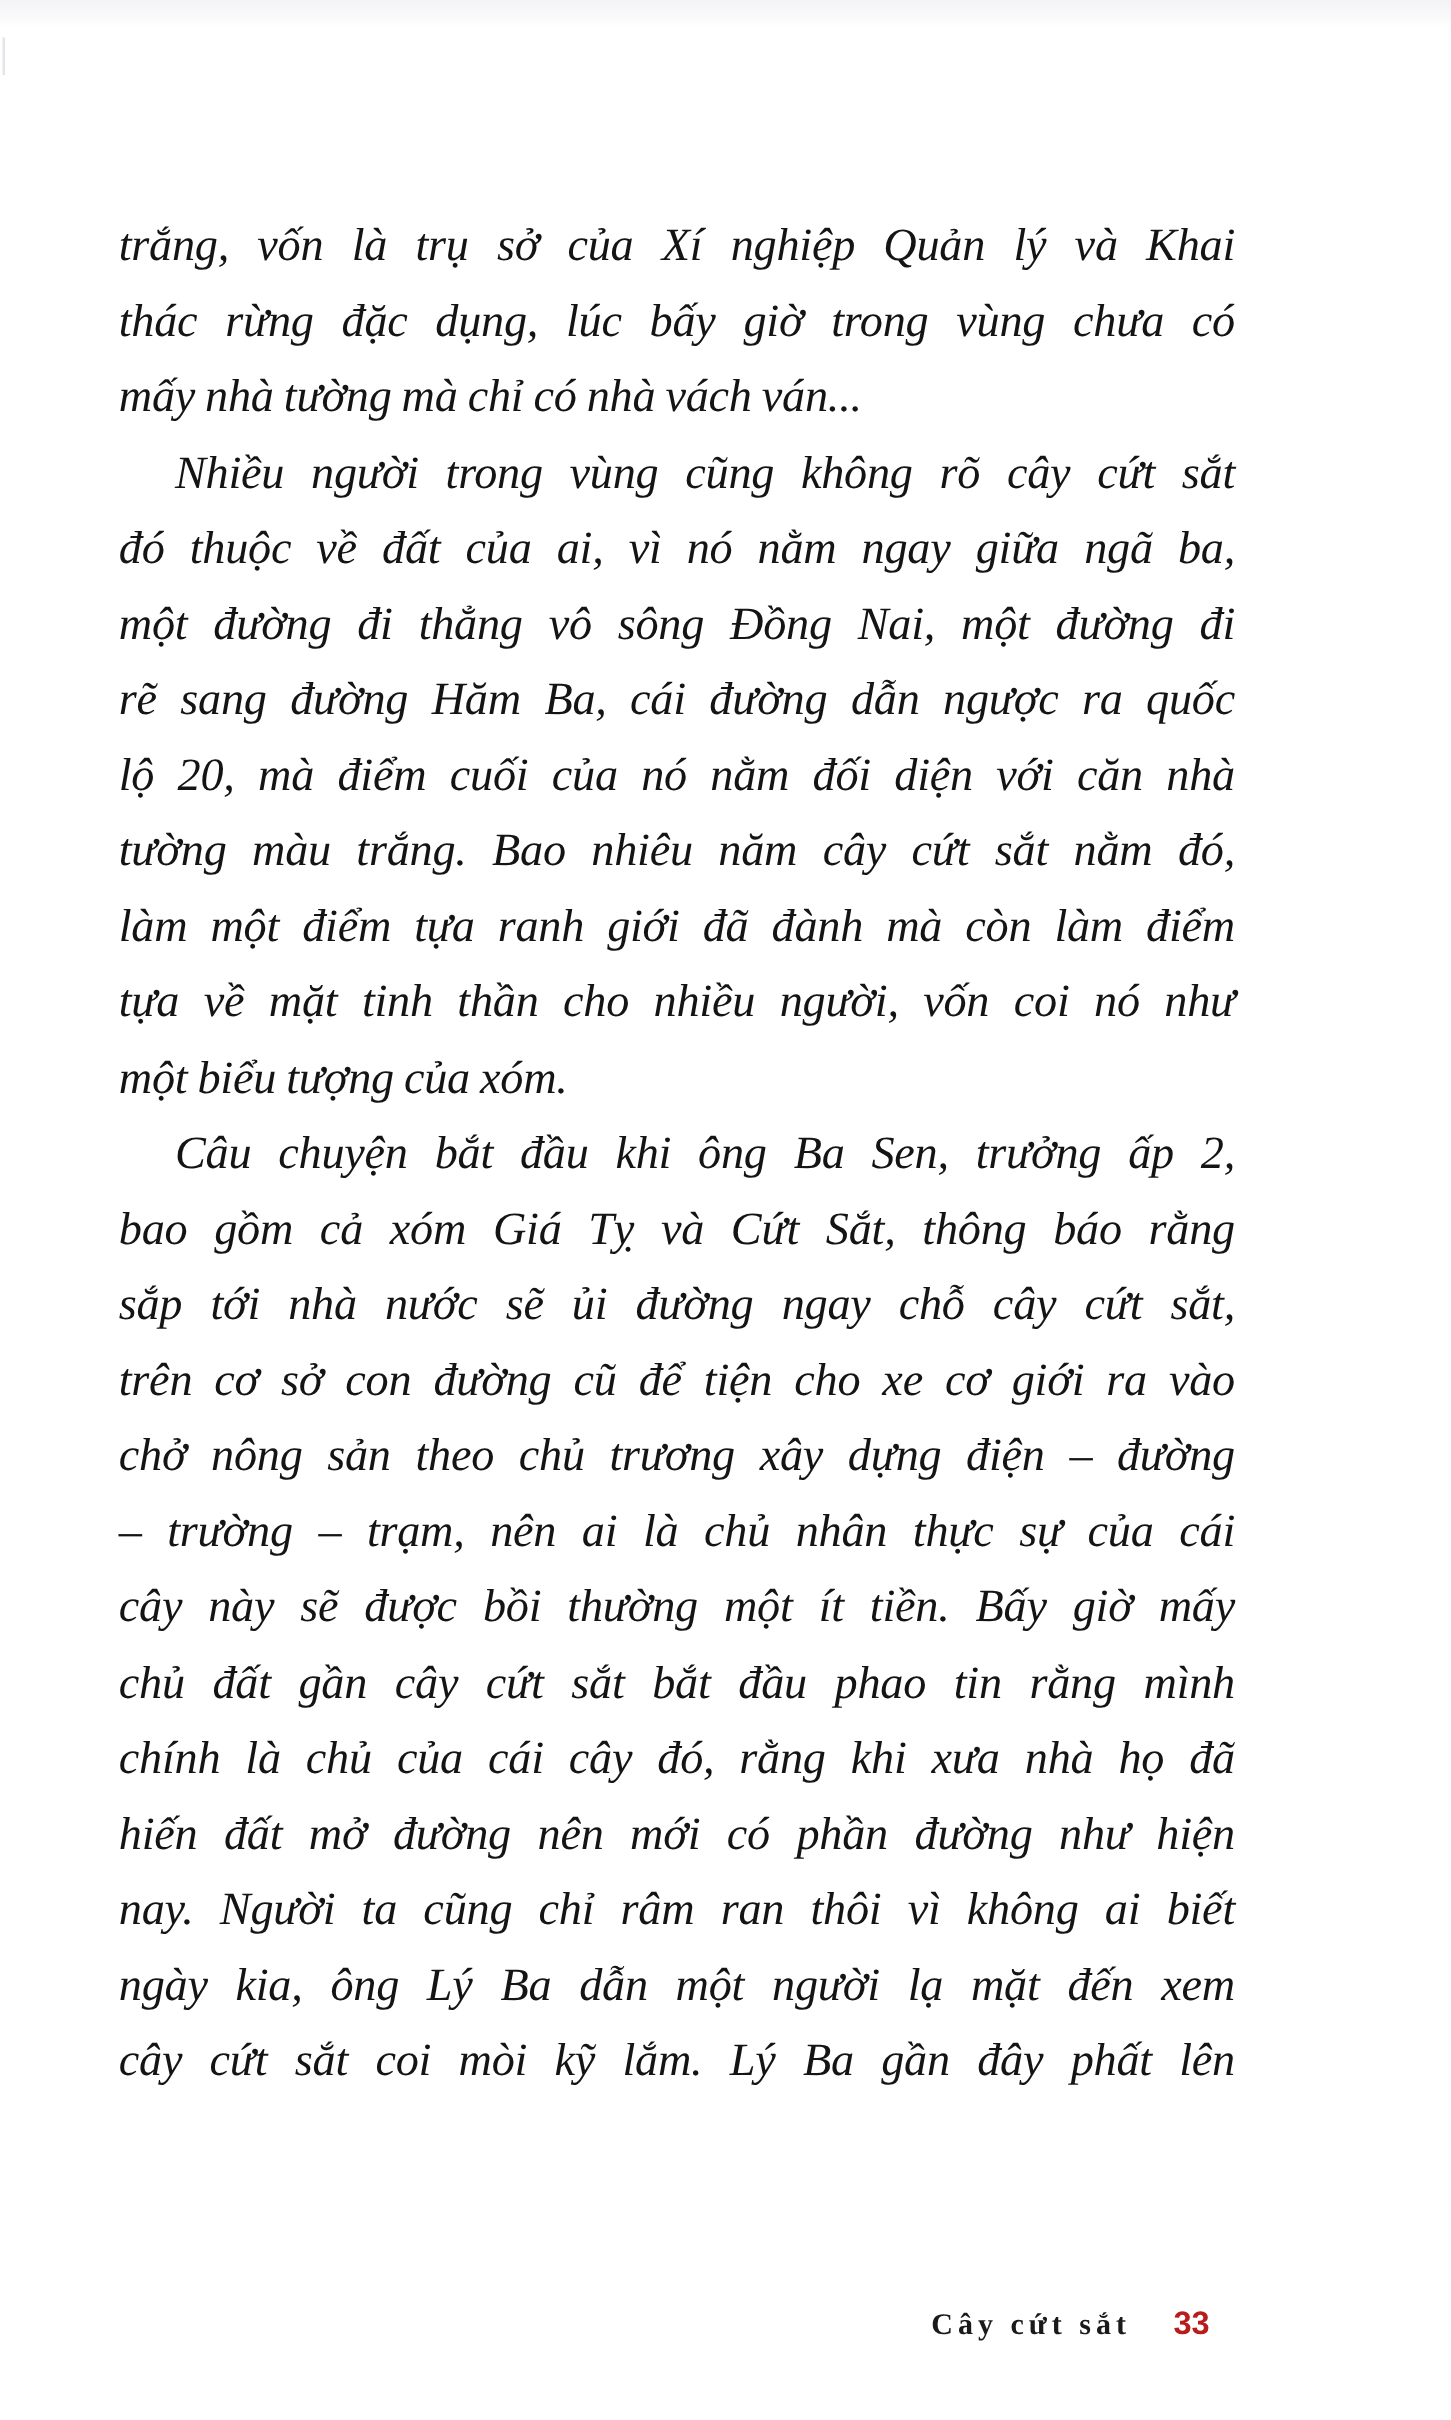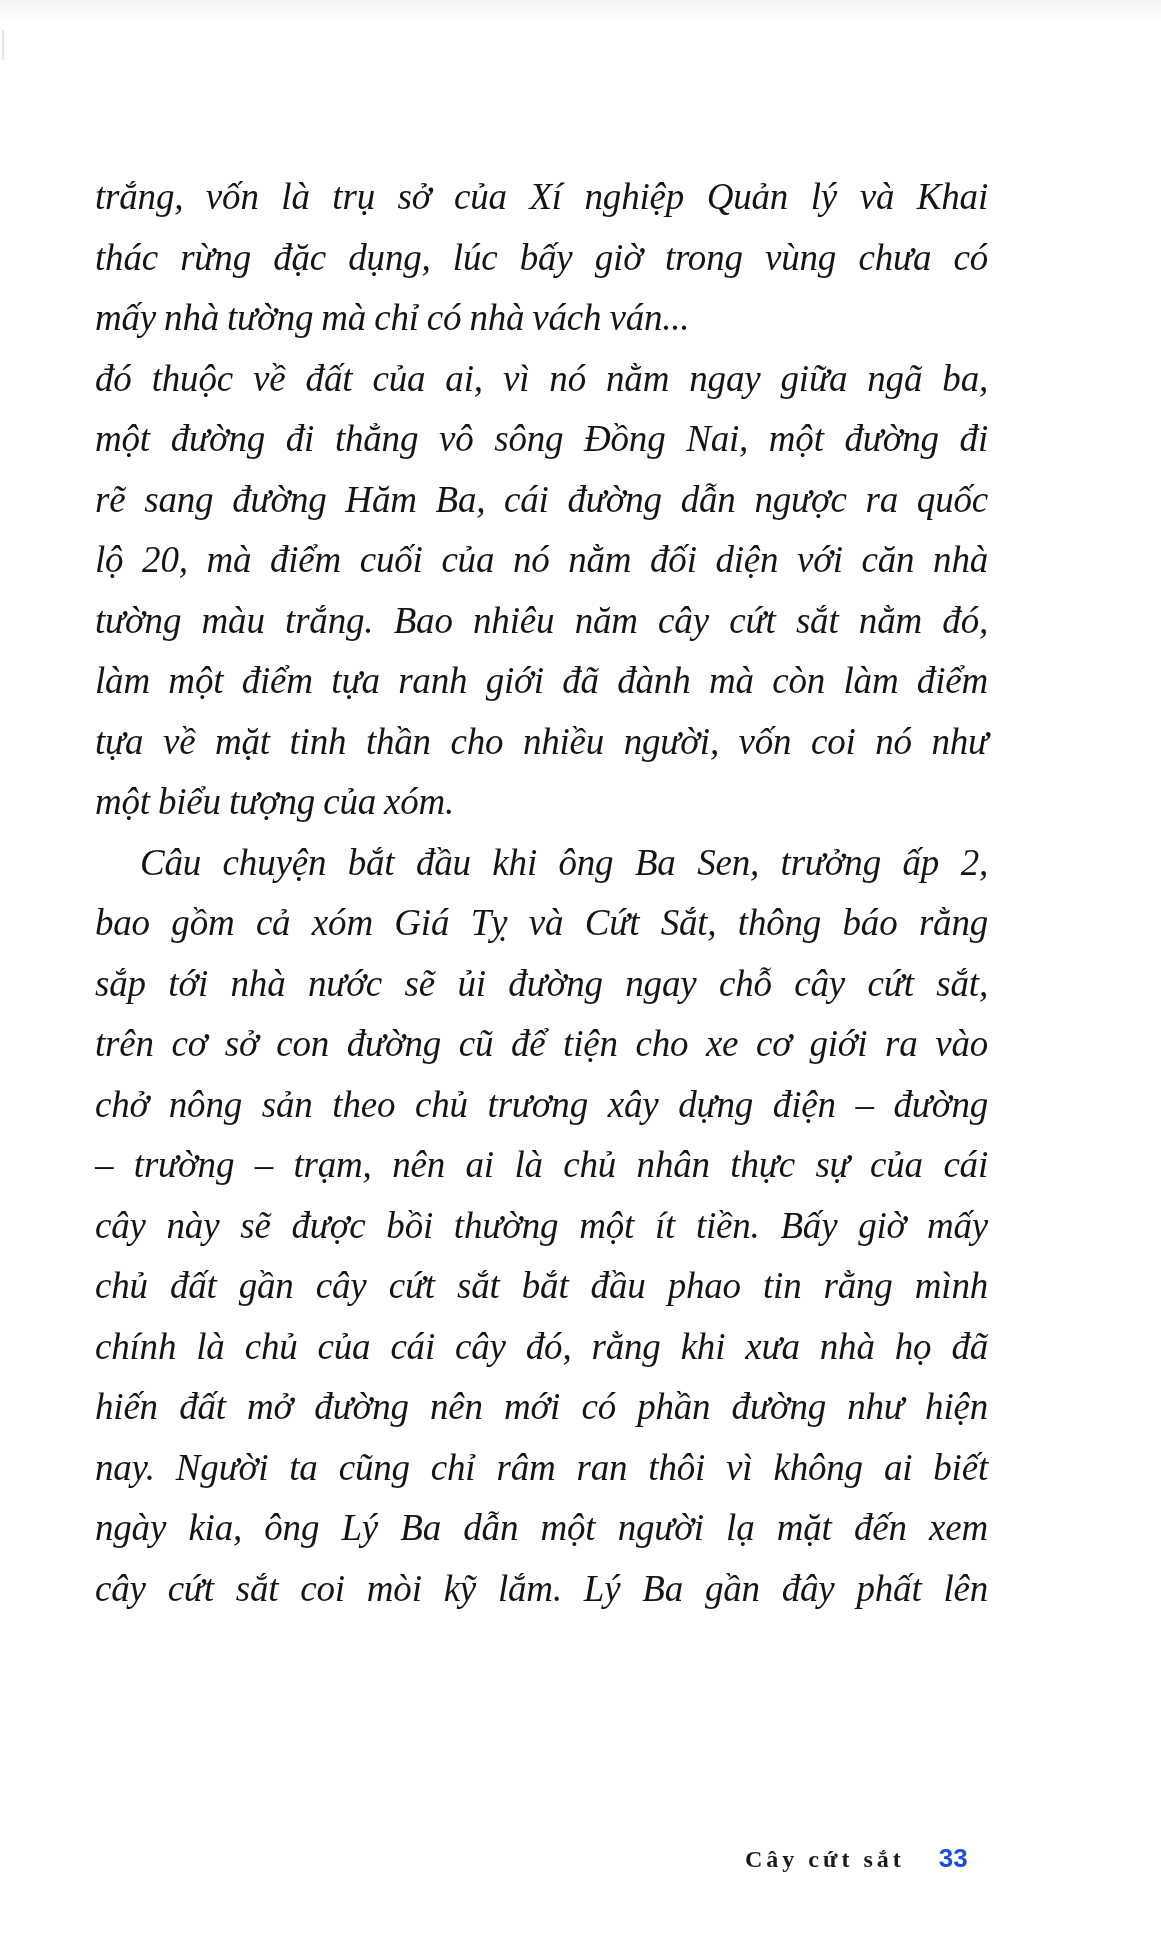--- a/index.html
+++ b/index.html
@@ -67,37 +67,38 @@
     font-family: "Liberation Serif", "DejaVu Serif", serif;
     font-weight: bold;
     font-size: 24px;
     letter-spacing: 4px;
     color: #1a1a1a;
   }
   .page-number {
     font-family: "Liberation Sans", "DejaVu Sans", sans-serif;
     font-weight: bold;
     font-size: 26px;
-    color: #1d4ed8;
+    color: #b91c1c;
     margin-left: 34px;
   }
 </style>
 </head>
 <body>
 
 <div class="scan-edge"></div>
 <div class="scan-edge-left"></div>
 
 <main class="page-body">
   <div class="paragraph">
     <span class="line">trắng, vốn là trụ sở của Xí nghiệp Quản lý và Khai</span>
     <span class="line">thác rừng đặc dụng, lúc bấy giờ trong vùng chưa có</span>
     <span class="line last">mấy nhà tường mà chỉ có nhà vách ván...</span>
   </div>
   <div class="paragraph">
+    <span class="line indent">Nhiều người trong vùng cũng không rõ cây cứt sắt</span>
     <span class="line">đó thuộc về đất của ai, vì nó nằm ngay giữa ngã ba,</span>
     <span class="line">một đường đi thẳng vô sông Đồng Nai, một đường đi</span>
     <span class="line">rẽ sang đường Hăm Ba, cái đường dẫn ngược ra quốc</span>
     <span class="line">lộ 20, mà điểm cuối của nó nằm đối diện với căn nhà</span>
     <span class="line">tường màu trắng. Bao nhiêu năm cây cứt sắt nằm đó,</span>
     <span class="line">làm một điểm tựa ranh giới đã đành mà còn làm điểm</span>
     <span class="line">tựa về mặt tinh thần cho nhiều người, vốn coi nó như</span>
     <span class="line last">một biểu tượng của xóm.</span>
   </div>
   <div class="paragraph">

